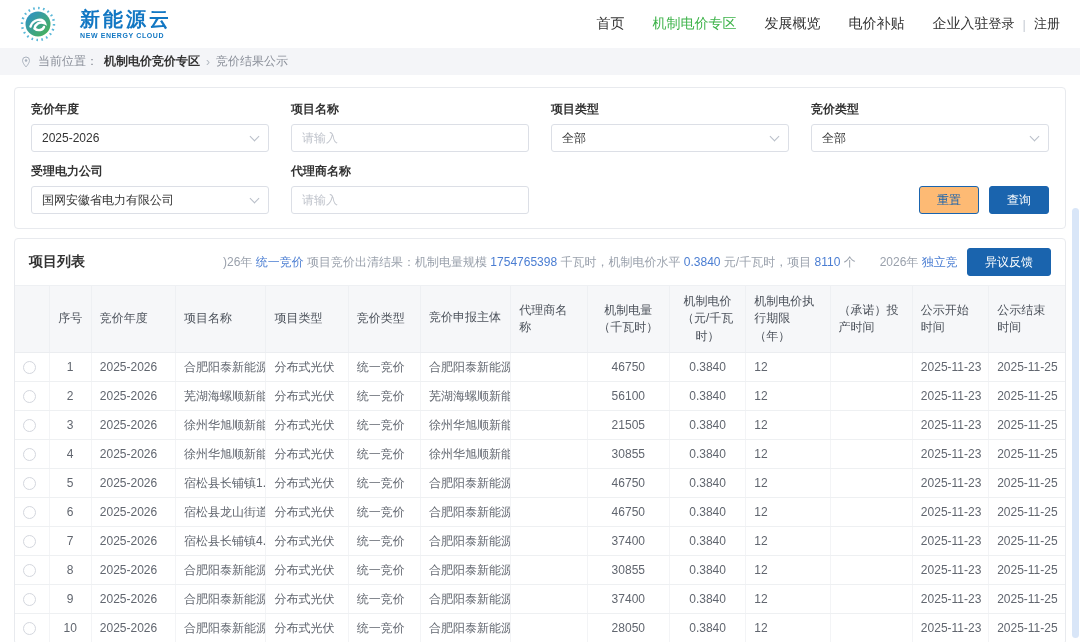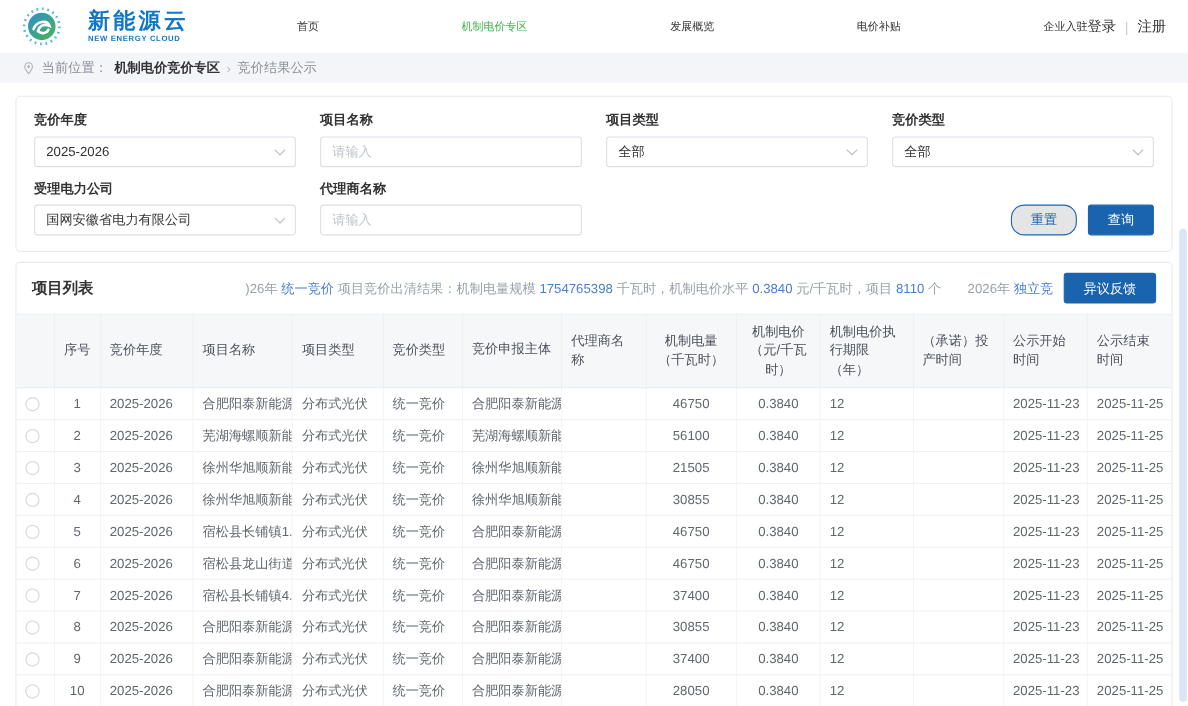--- a/index.html
+++ b/index.html
@@ -11,21 +11,21 @@
   body{
     width:1080px;height:642px;overflow:hidden;background:#fff;
     font-family:"Liberation Sans","DejaVu Sans",sans-serif;color:#333;position:relative;
   }
   
   .app-header{height:48px;display:flex;align-items:center;padding:0 20px;background:#fff;}
   .brand{display:flex;align-items:center;gap:24px;width:250px;}
   .brand-text{display:flex;flex-direction:column;line-height:1;}
   .brand-cn{font-size:20px;font-weight:bold;color:var(--logo);letter-spacing:3px;}
   .brand-en{font-size:7px;font-weight:bold;color:var(--logo);letter-spacing:.6px;margin-top:3px;}
-  .main-nav{flex:1;display:flex;justify-content:space-between;gap:28px;font-size:10px;}
+  .main-nav{flex:1;display:flex;justify-content:flex-end;gap:28px;font-size:14px;}
   .nav-item{cursor:pointer;color:#333;white-space:nowrap;}
   .nav-item.active{color:var(--green);}
   .auth{display:flex;gap:8px;font-size:13px;color:#333;align-items:center;}
   .auth span{cursor:pointer;}
   .auth .divider{color:#c7ccd4;cursor:default;}
   
   .breadcrumb{height:27px;background:#f4f5f8;display:flex;align-items:center;gap:6px;
     padding:0 20px;font-size:12px;color:#8a8f99;}
   .bc-strong{color:#333;font-weight:bold;}
   .bc-sep{color:#b3b9c2;}
@@ -40,21 +40,21 @@
   .select,.tinput{height:28px;border:1px solid #dcdfe6;border-radius:3px;background:#fff;
     font-size:12px;color:#333;}
   .select{display:flex;align-items:center;justify-content:space-between;padding:0 10px;cursor:pointer;}
   .chev{width:7px;height:7px;border-right:1px solid #b8bec8;border-bottom:1px solid #b8bec8;
     transform:rotate(45deg);margin-top:-3px;flex:0 0 auto;}
   .tinput{width:100%;padding:10px 10px;outline:none;font-family:inherit;}
   .tinput::placeholder{color:#c0c4cc;}
   .filter-actions{position:absolute;right:16px;bottom:14px;display:flex;gap:10px;}
   .btn{height:28px;padding:0 17px;font-size:12px;border-radius:3px;cursor:pointer;
     border:1px solid var(--accent);font-family:inherit;}
-  .btn.ghost{background:#e5e5e5;color:var(--accent);border-radius:12px;}
+  .btn.ghost{background:#fdba74;color:var(--accent);}
   .btn.solid{background:var(--accent);color:#fff;}
   
   .table-card{padding:0 0 1px;}
   .list-head{display:flex;align-items:center;padding:9px 14px;gap:10px;}
   .list-title{font-size:14px;font-weight:bold;color:#333;white-space:nowrap;}
   .announcement{flex:1;font-size:12px;color:#9aa1ac;white-space:nowrap;overflow:hidden;margin-left:128px;}
   .seg.hl{color:var(--link);}
   .feedback{margin-left:auto;flex:0 0 auto;}
   
   table{width:100%;border-collapse:collapse;table-layout:fixed;font-size:12px;color:#61666f;}

